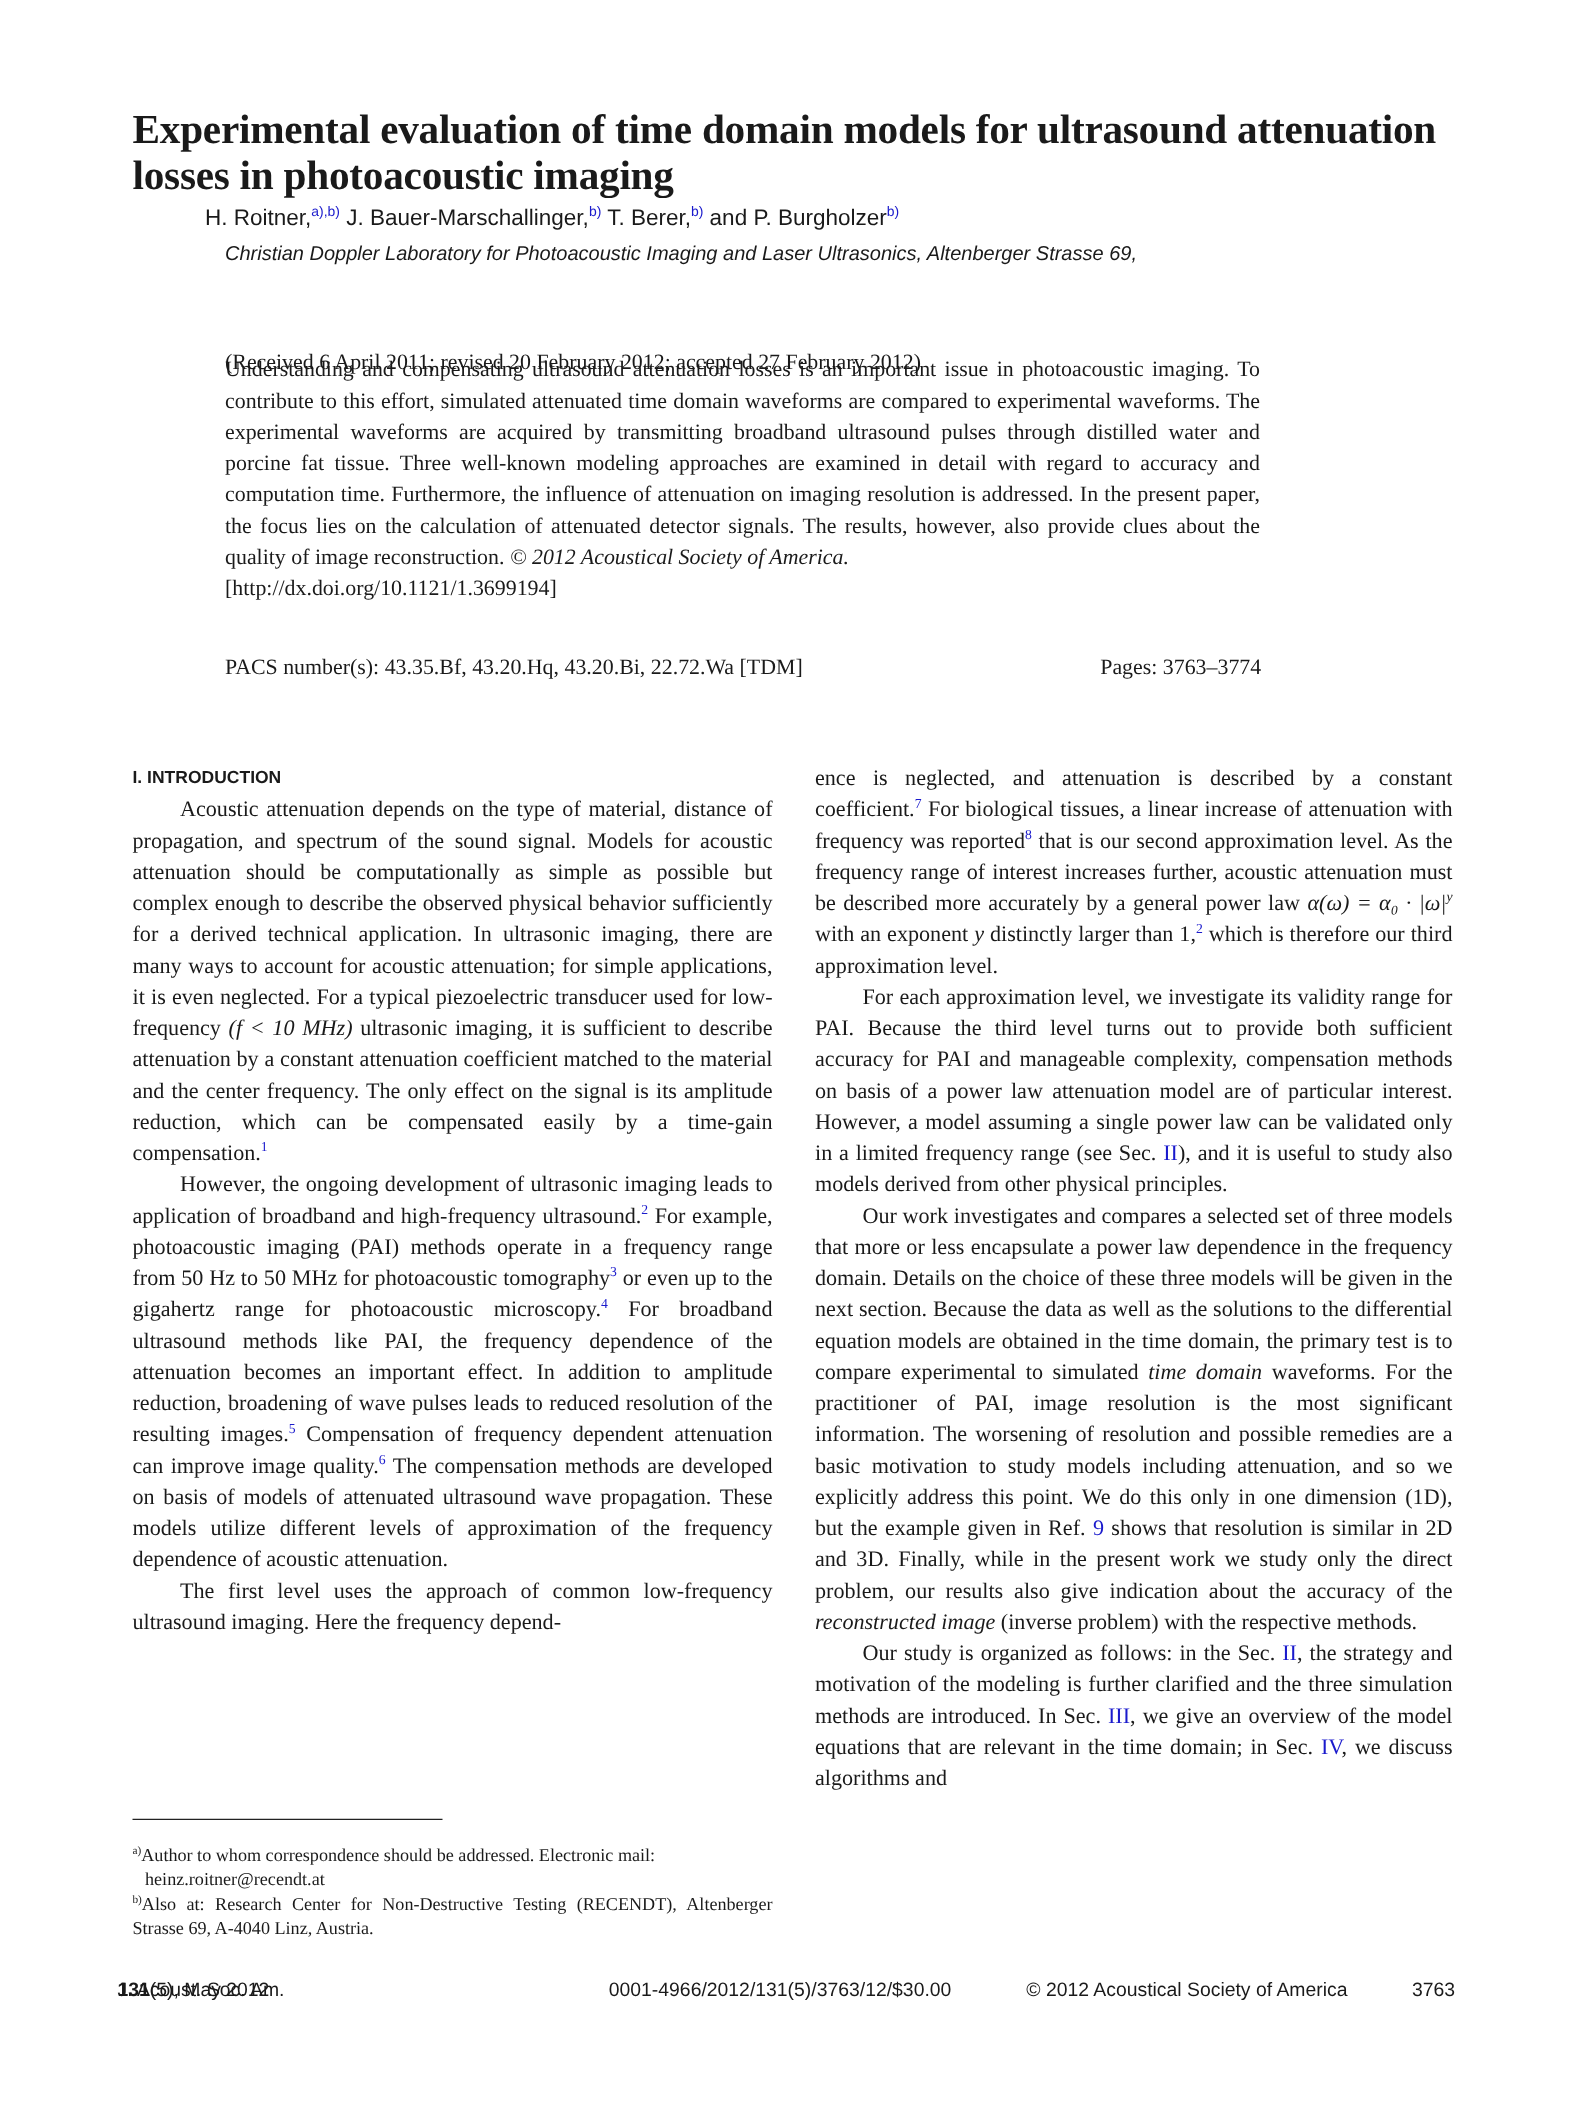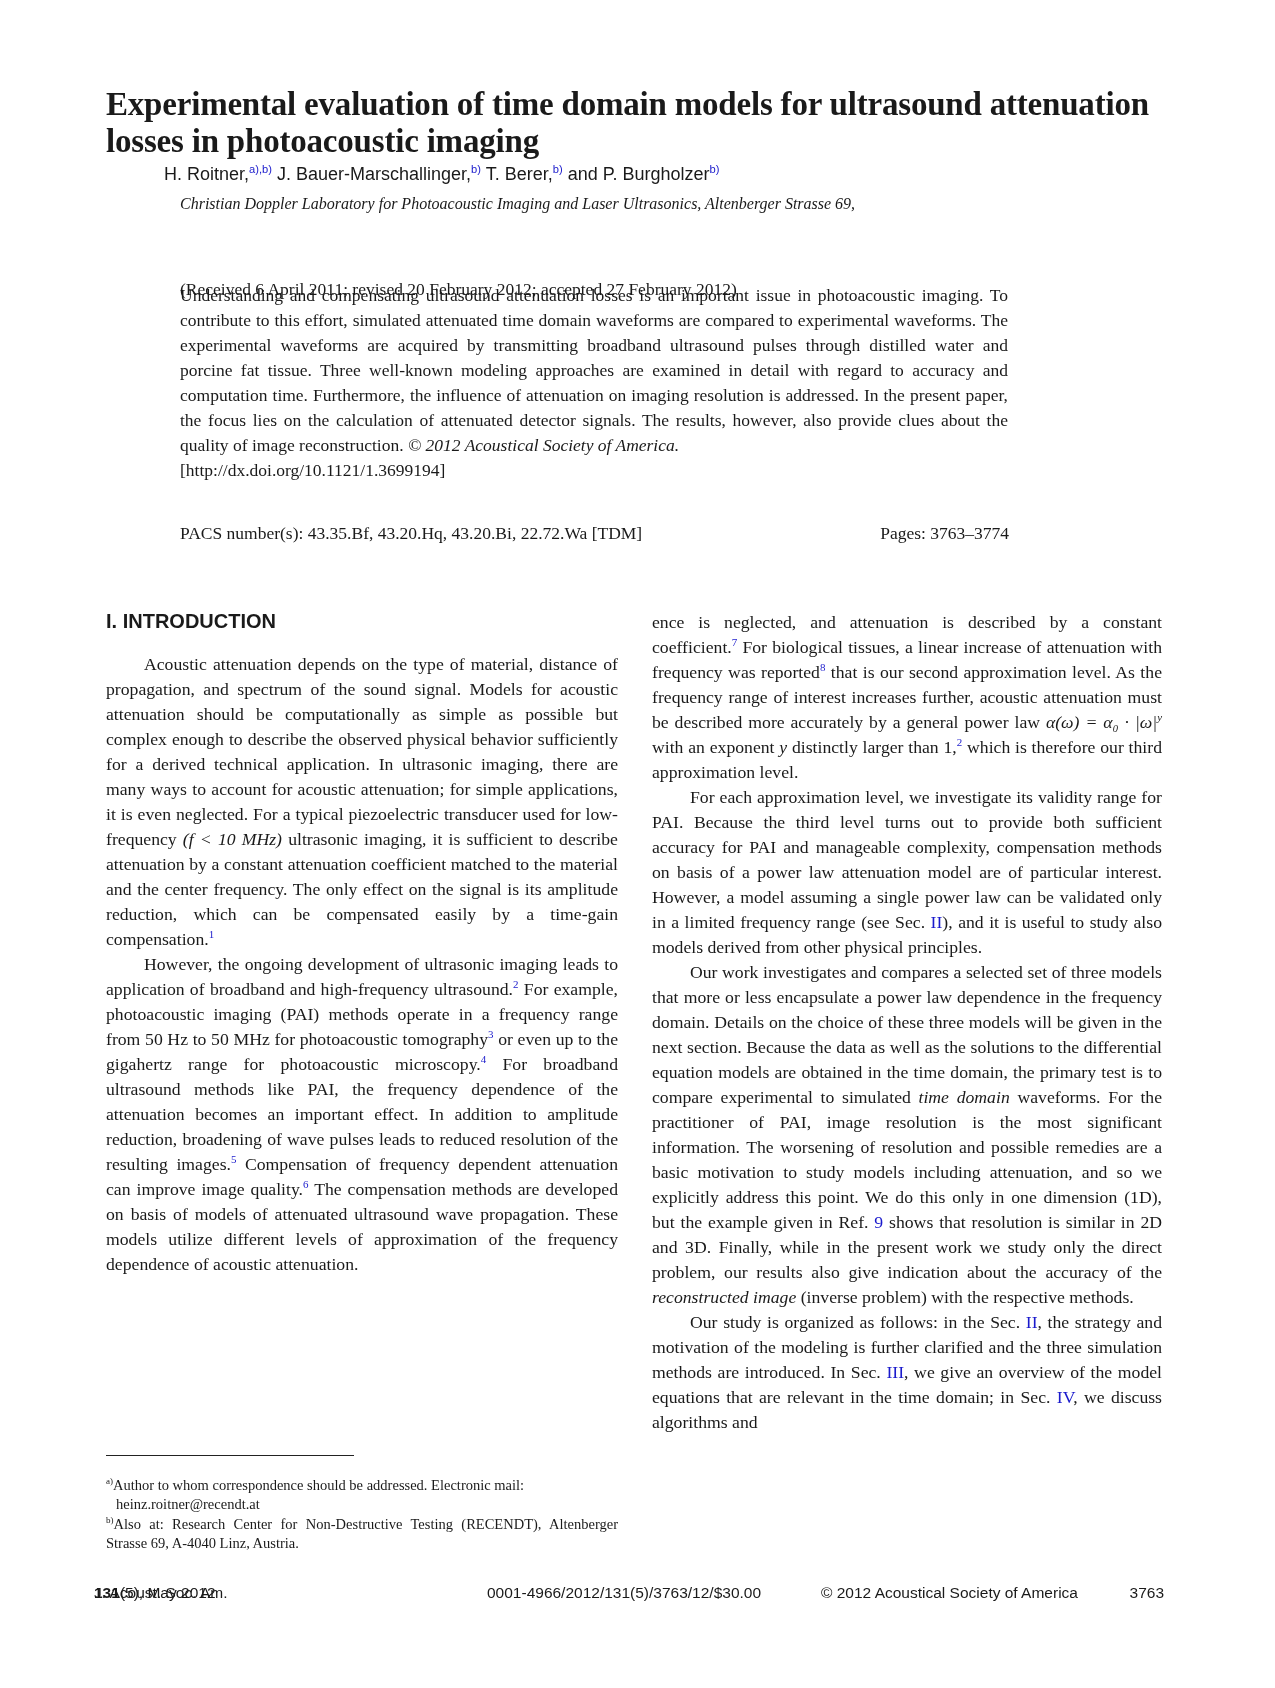--- a/index.html
+++ b/index.html
@@ -2,32 +2,32 @@
 <html><head>
 <meta charset="utf-8">
 <style>
   html, body { margin: 0; padding: 0; background: #ffffff; }
   body { width: 1275px; height: 1688px; position: relative; overflow: hidden; color: #1a1a1a; }
   .ref { color: #1a1acc; }
   sup { font-size: 0.62em; line-height: 0; vertical-align: super; }
 
   #title { position: absolute; left: 90px; top: 70px; width: 1080px; font-family: "Liberation Serif", serif; font-weight: bold; font-size: 33px; line-height: 37px; letter-spacing: -0.2px; margin: 16px; }
   #authors { position: absolute; left: 164px; top: 163px; font-family: "Liberation Sans", sans-serif; font-size: 18px; line-height: 22px; }
-  #affil { position: absolute; left: 180px; top: 193px; width: 800px; font-family: Liberation Serif, serif; font-style: italic; font-size: 16px; line-height: 22px; }
+  #affil { position: absolute; left: 180px; top: 193px; width: 800px; font-family: Liberation Sans, sans-serif; font-style: italic; font-size: 16px; line-height: 22px; }
   #received { position: absolute; left: 180px; top: 250px; font-family: "Liberation Serif", serif; font-size: 17.5px; line-height: 22px; margin-top: 28px; }
   #abstract { position: absolute; left: 180px; top: 283px; width: 828px; font-family: Liberation Serif, serif; font-size: 17.5px; line-height: 25px; text-align: justify; margin: 0; }
   #pacs { position: absolute; left: 180px; top: 522px; font-family: "Liberation Serif", serif; font-size: 17.5px; line-height: 22px; }
   #pages { position: absolute; right: 266px; top: 522px; font-family: "Liberation Serif", serif; font-size: 17.5px; line-height: 22px; }
 
   .col { position: absolute; top: 610px; width: 512px; font-family: "Liberation Serif", serif; font-size: 17.7px; line-height: 25px; text-align: justify; }
   #col-left { left: 106px; }
   #col-right { left: 652px; width: 510px; }
   .col p { margin: 0; text-indent: 38px; }
   .col p.noindent { text-indent: 0; }
-  #section-heading { font-family: "Liberation Sans", sans-serif; font-weight: bold; font-size: 20px; line-height: 22px; margin: 0 0 20px 0; text-align: left; }
+  #section-heading { font-family: "Liberation Sans", sans-serif; font-weight: bold; font-size: 14px; line-height: 22px; margin: 0 0 3px 0; text-align: left; }
 
   #fn-rule { position: absolute; left: 106px; top: 1455px; width: 248px; height: 1px; background: #222; }
   .fn { position: absolute; left: 106px; width: 512px; font-family: "Liberation Serif", serif; font-size: 14.5px; line-height: 19px; text-align: justify; }
   #fn-a { top: 1476px; }
   #fn-b { top: 1515px; }
   .fn .cont { padding-left: 10px; }
 
   #footer { position: absolute; left: 94px; top: 1583px; width: 1070px; height: 22px; font-family: "Liberation Sans", sans-serif; font-size: 15.5px; line-height: 20px; }
   #footer span { position: absolute; top: 0; white-space: nowrap; }
   #foot-journal { left: 0; }
@@ -56,20 +56,21 @@
 
 <p id="abstract"><span>Understanding and compensating ultrasound attenuation losses is an important issue in photoacoustic imaging. To contribute to this effort, simulated attenuated time domain waveforms are compared to experimental waveforms. The experimental waveforms are acquired by transmitting broadband ultrasound pulses through distilled water and porcine fat tissue. Three well-known modeling approaches are examined in detail with regard to accuracy and computation time. Furthermore, the influence of attenuation on imaging resolution is addressed. In the present paper, the focus lies on the calculation of attenuated detector signals. The results, however, also provide clues about the quality of image reconstruction.</span><i> © 2012 Acoustical Society of America.</i><br><span>[http://dx.doi.org/10.1121/1.3699194]</span></p>
 
 <div id="pacs">PACS number(s): 43.35.Bf, 43.20.Hq, 43.20.Bi, 22.72.Wa [TDM]</div>
 <div id="pages">Pages: 3763–3774</div>
 
 <div id="col-left" class="col">
   <h2 id="section-heading">I. INTRODUCTION</h2>
   <p><span>Acoustic attenuation depends on the type of material, distance of propagation, and spectrum of the sound signal. Models for acoustic attenuation should be computationally as simple as possible but complex enough to describe the observed physical behavior sufficiently for a derived technical application. In ultrasonic imaging, there are many ways to account for acoustic attenuation; for simple applications, it is even neglected. For a typical piezoelectric transducer used for low-frequency </span><span class="math">(f &lt; 10 MHz)</span><span> ultrasonic imaging, it is sufficient to describe attenuation by a constant attenuation coefficient matched to the material and the center frequency. The only effect on the signal is its amplitude reduction, which can be compensated easily by a time-gain compensation.</span><sup class="ref">1</sup></p>
   <p><span>However, the ongoing development of ultrasonic imaging leads to application of broadband and high-frequency ultrasound.</span><sup class="ref">2</sup><span> For example, photoacoustic imaging (PAI) methods operate in a frequency range from 50 Hz to 50 MHz for photoacoustic tomography</span><sup class="ref">3</sup><span> or even up to the gigahertz range for photoacoustic microscopy.</span><sup class="ref">4</sup><span> For broadband ultrasound methods like PAI, the frequency dependence of the attenuation becomes an important effect. In addition to amplitude reduction, broadening of wave pulses leads to reduced resolution of the resulting images.</span><sup class="ref">5</sup><span> Compensation of frequency dependent attenuation can improve image quality.</span><sup class="ref">6</sup><span> The compensation methods are developed on basis of models of attenuated ultrasound wave propagation. These models utilize different levels of approximation of the frequency dependence of acoustic attenuation.</span></p>
+  <p>The first level uses the approach of common low-frequency ultrasound imaging. Here the frequency depend-</p>
 </div>
 
 <div id="col-right" class="col">
   <p class="noindent"><span>ence is neglected, and attenuation is described by a constant coefficient.</span><sup class="ref">7</sup><span> For biological tissues, a linear increase of attenuation with frequency was reported</span><sup class="ref">8</sup><span> that is our second approximation level. As the frequency range of interest increases further, acoustic attenuation must be described more accurately by a general power law </span><span class="math">α(ω) = α₀ · |ω|</span><sup class="math">y</sup><span> with an exponent </span><span class="math">y</span><span> distinctly larger than 1,</span><sup class="ref">2</sup><span> which is therefore our third approximation level.</span></p>
   <p><span>For each approximation level, we investigate its validity range for PAI. Because the third level turns out to provide both sufficient accuracy for PAI and manageable complexity, compensation methods on basis of a power law attenuation model are of particular interest. However, a model assuming a single power law can be validated only in a limited frequency range (see Sec. </span><span class="ref">II</span><span>), and it is useful to study also models derived from other physical principles.</span></p>
   <p><span>Our work investigates and compares a selected set of three models that more or less encapsulate a power law dependence in the frequency domain. Details on the choice of these three models will be given in the next section. Because the data as well as the solutions to the differential equation models are obtained in the time domain, the primary test is to compare experimental to simulated </span><i>time domain</i><span> waveforms. For the practitioner of PAI, image resolution is the most significant information. The worsening of resolution and possible remedies are a basic motivation to study models including attenuation, and so we explicitly address this point. We do this only in one dimension (1D), but the example given in Ref. </span><span class="ref">9</span><span> shows that resolution is similar in 2D and 3D. Finally, while in the present work we study only the direct problem, our results also give indication about the accuracy of the </span><i>reconstructed image</i><span> (inverse problem) with the respective methods.</span></p>
   <p><span>Our study is organized as follows: in the Sec. </span><span class="ref">II</span><span>, the strategy and motivation of the modeling is further clarified and the three simulation methods are introduced. In Sec. </span><span class="ref">III</span><span>, we give an overview of the model equations that are relevant in the time domain; in Sec. </span><span class="ref">IV</span><span>, we discuss algorithms and</span></p>
 </div>
 
 <div id="fn-rule"></div>

